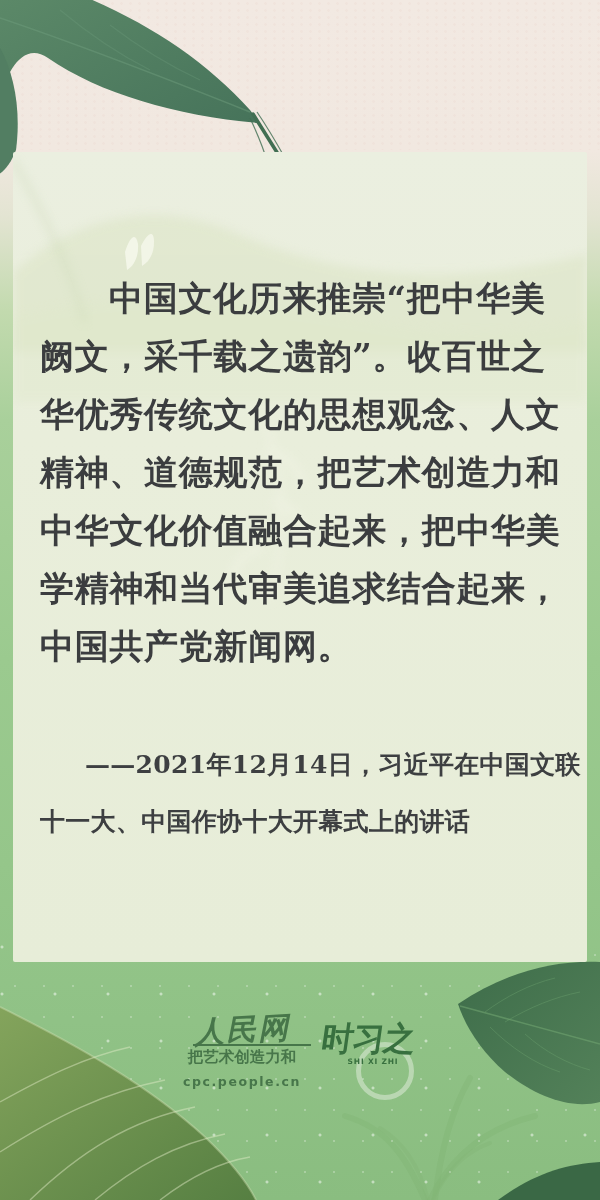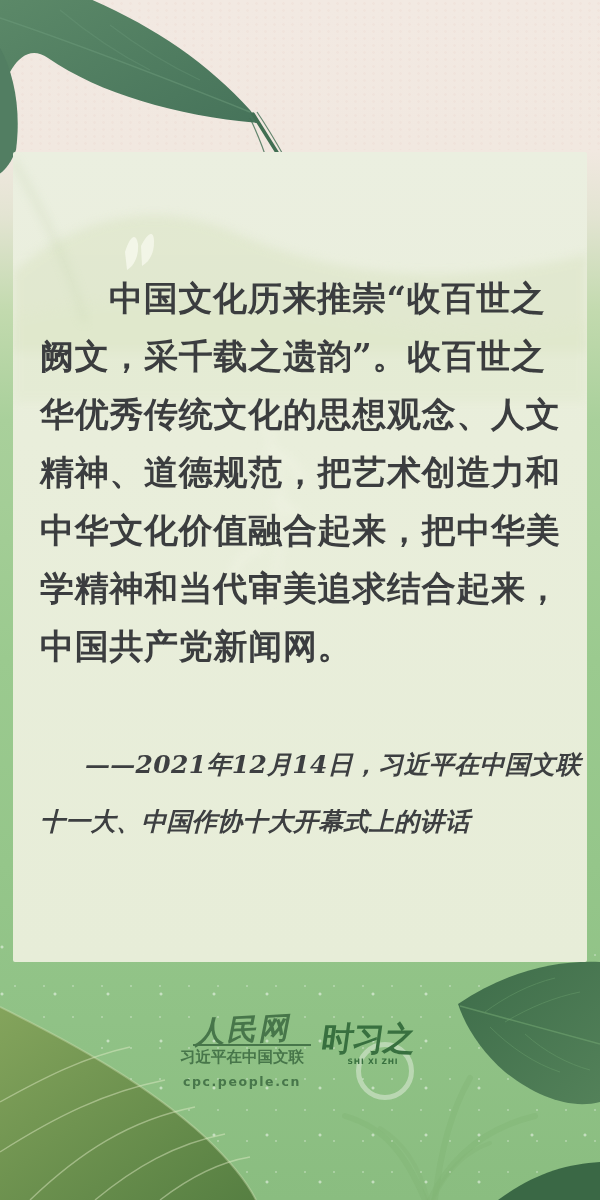--- a/index.html
+++ b/index.html
@@ -46,21 +46,21 @@
   }
   .qline{white-space:nowrap;}
   .qline:first-child{padding-left:69px;}
 
   .attr{
     position:absolute;left:27px;top:584px;width:520px;
     color:#3d3f41;
     font-family:"DejaVu Serif","Liberation Serif",serif;
     font-size:25px;font-weight:600;line-height:57px;letter-spacing:.3px;
   }
-  .aline{white-space:nowrap;font-style:italic;}
+  .aline{white-space:nowrap;}
   .aline:first-child{padding-left:45px;}
 
   .footer{position:absolute;left:0;top:1005px;width:600px;height:100px;z-index:3;}
   .people-logo{position:absolute;left:172px;top:7px;width:140px;text-align:center;color:#47764a;}
   .pd-script{
     font-family:"DejaVu Serif","Liberation Serif",serif;
     font-style:italic;font-weight:700;font-size:30px;line-height:36px;
     transform:rotate(-3deg);letter-spacing:2px;
   }
   .pd-rule{width:118px;height:2px;background:#47764a;margin:-4px auto 3px;transform:translateX(10px);}
@@ -120,21 +120,21 @@
       <path d="M 128 94 C 135 80 141 78 141 90 C 141 102 136 110 129 114 Z" fill="#f6f8ec" opacity=".8"></path>
       <g stroke="#f2f4e6" fill="none" opacity=".5" filter="url(#b)">
         <path d="M 252 268 C 272 330 274 392 255 448" stroke-width="5"></path>
         <path d="M 256 300 C 272 302 284 314 290 330" stroke-width="7" stroke-linecap="round"></path>
         <path d="M 262 350 C 278 354 288 366 292 382" stroke-width="7" stroke-linecap="round"></path>
         <path d="M 248 395 C 232 400 222 412 218 428" stroke-width="7" stroke-linecap="round"></path>
       </g>
     </svg>
 
     <div class="quote">
-      <div class="qline">中国文化历来推崇“收百世之</div>
+      <div class="qline">中国文化历来推崇“把中华美</div>
       <div class="qline">阙文，采千载之遗韵”。收百世之</div>
       <div class="qline">华优秀传统文化的思想观念、人文</div>
       <div class="qline">精神、道德规范，把艺术创造力和</div>
       <div class="qline">中华文化价值融合起来，把中华美</div>
       <div class="qline">学精神和当代审美追求结合起来，</div>
       <div class="qline">中国共产党新闻网。</div>
     </div>
 
     <div class="attr">
       <div class="aline">——2021年12月14日，习近平在中国文联</div>
@@ -190,21 +190,21 @@
   <svg id="leaf-corner-right" class="leaf" width="102" height="42" viewBox="0 0 102 42">
     <path d="M 0 42 C 35 16 68 6 102 4 L 102 42 Z" fill="#3a6845"></path>
   </svg>
 
   <div class="speckles"></div>
 
   <div class="footer">
     <div class="people-logo">
       <div class="pd-script">人民网</div>
       <div class="pd-rule"></div>
-      <div class="pd-site">习近平在中国文联</div>
+      <div class="pd-site">把艺术创造力和</div>
       <div class="pd-url">cpc.people.cn</div>
     </div>
     <div class="sxz">
       <div class="sxz-ring"></div>
       <div class="sxz-text">时习之</div>
       <div class="sxz-sub">SHI XI ZHI</div>
     </div>
   </div>
 
 </div>

